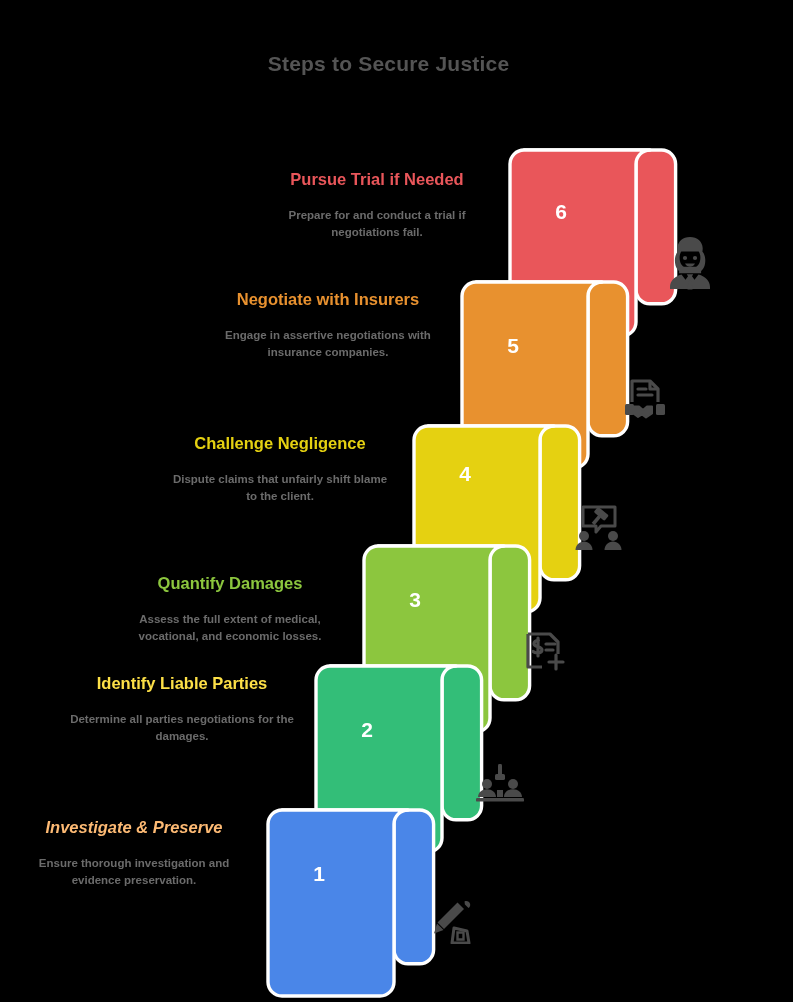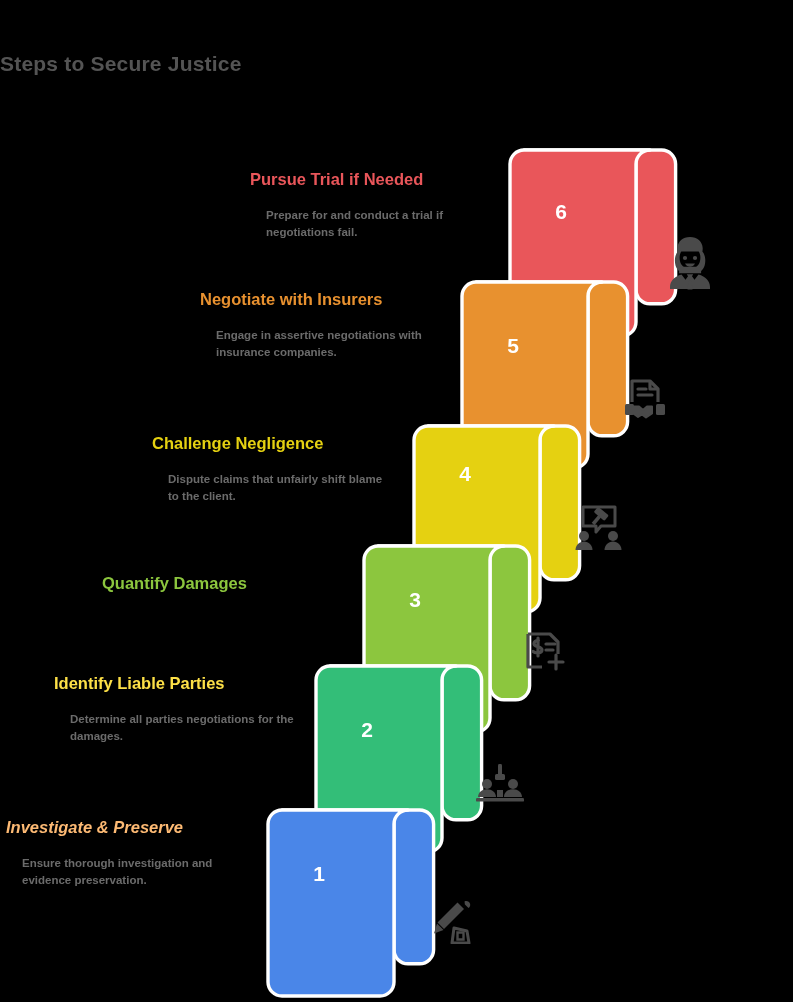--- a/index.html
+++ b/index.html
@@ -14,34 +14,35 @@
     overflow: hidden;
     font-family: "Liberation Sans", sans-serif;
     background: #000000;
   }
 
   #page-title {
     position: absolute;
     left: 0;
     top: 52px;
     width: 777px;
+    text-align: center;
     font-size: 21px;
     font-weight: bold;
     color: #545454;
     letter-spacing: 0.2px;
   }
 
   .step {
     position: absolute;
   }
 
   
   .step-text {
     position: absolute;
-    text-align: left;
+    text-align: center;
   }
   .step-title {
     font-size: 16.5px;
     font-weight: bold;
     line-height: 1.42;
     margin: 0 0 11px 0;
   }
   .step-desc {
     font-size: 11.5px;
     font-weight: bold;
@@ -212,20 +213,21 @@
         <path d="M2.5 46c0-5 3.8-8.6 8.5-8.6s8.5 3.6 8.5 8.6z"></path>
         <circle cx="40" cy="32" r="5"></circle>
         <path d="M31.5 46c0-5 3.8-8.6 8.5-8.6s8.5 3.6 8.5 8.6z"></path>
       </g>
     </svg>
       </div>
     </div>
     <div class="step">
       <div class="step-text" style="left: 102px; top: 572px; width: 256px;">
         <div class="step-title" style="color: rgb(140, 198, 62);">Quantify Damages</div>
+        <div class="step-desc">Assess the full extent of medical, vocational, and economic losses.</div>
       </div>
       <div class="ribbon" style="left: 364px; top: 544px;">
   <svg width="180" height="190" viewBox="0 0 180 190">
     <g stroke="#ffffff" stroke-width="3.4" fill="#8CC63E" stroke-linejoin="round">
       <path d="
         M 14 2
         H 151.6
         a 14 14 0 0 1 14 14
         V 141.79999999999998
         a 14 14 0 0 1 -14 14

